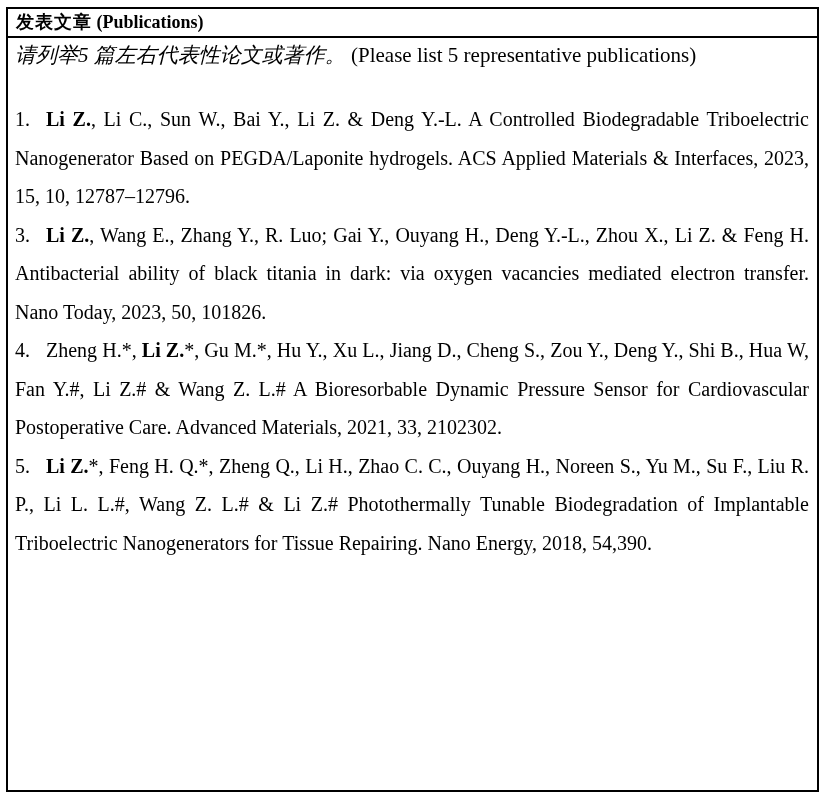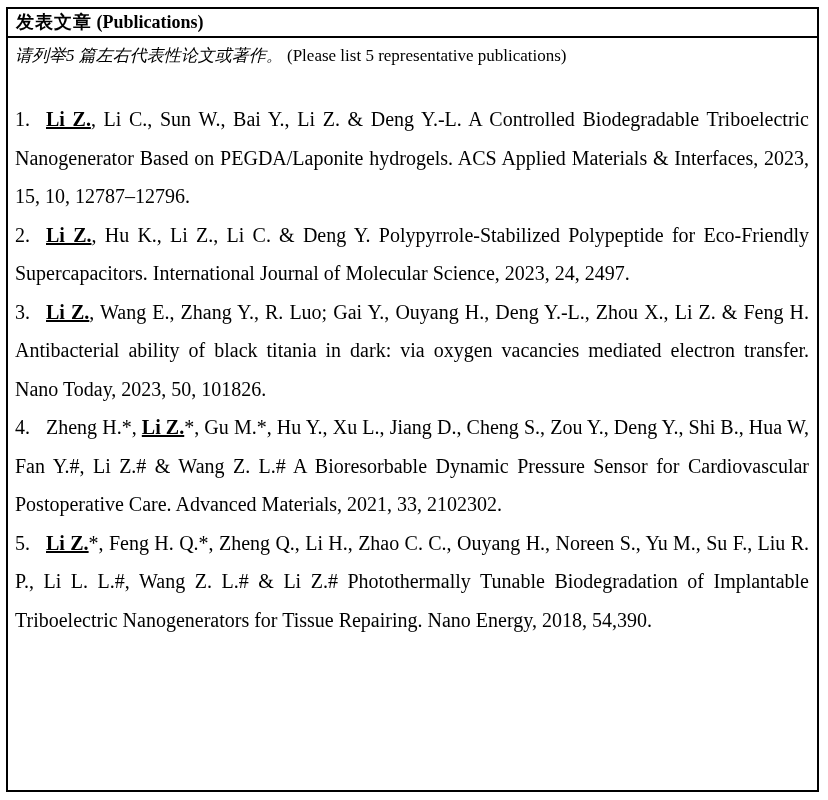--- a/index.html
+++ b/index.html
@@ -40,21 +40,21 @@
     letter-spacing: 1px;
   }
   .title-en {
     font-family: "Liberation Serif", serif;
     font-weight: bold;
   }
   .table-body {
     padding: 5px 8px 0 7px;
   }
   .instruction {
-    font-size: 17px;
+    font-size: 21px;
     line-height: 25px;
     margin: 0 0 32px 0;
   }
   .instr-zh {
     font-style: italic;
   }
   .instr-en {
     font-style: normal;
   }
   .pub-list .pub {
@@ -62,39 +62,37 @@
     line-height: 38.5px;
     text-align: justify;
     margin: 0;
   }
   .pub-num {
     display: inline-block;
     width: 31px;
   }
   .author-highlight {
     font-weight: bold;
-    text-decoration: underline;
   }
 </style>
 </head>
 <body>
 
 <div class="sheet">
   <div class="pub-table">
     <div class="table-header">
       <span class="title-zh">发表文章</span>
       <span class="title-en">(Publications)</span>
     </div>
     <div class="table-body">
       <p class="instruction">
         <span class="instr-zh">请列举5 篇左右代表性论文或著作。</span>
         <span class="instr-en">(Please list 5 representative publications)</span>
       </p>
       <div class="pub-list" id="pub-list">
           <p class="pub"><span class="pub-num">1.</span><span class="author-highlight">Li Z.</span><span class="seg">, Li C., Sun W., Bai Y., Li Z. &amp; Deng Y.-L. A Controlled Biodegradable Triboelectric Nanogenerator Based on PEGDA/Laponite hydrogels. ACS Applied Materials &amp; Interfaces, 2023, 15, 10, 12787–12796.</span></p>
-          <p class="pub"><span class="pub-num">2.</span><span class="author-highlight">Li Z.</span><span class="seg">, Hu K., Li Z., Li C. &amp; Deng Y. Polypyrrole-Stabilized Polypeptide for Eco-Friendly Supercapacitors. International Journal of Molecular Science, 2023, 24, 2497.</span></p>
           <p class="pub"><span class="pub-num">3.</span><span class="author-highlight">Li Z.</span><span class="seg">, Wang E., Zhang Y., R. Luo; Gai Y., Ouyang H., Deng Y.-L., Zhou X., Li Z. &amp; Feng H. Antibacterial ability of black titania in dark: via oxygen vacancies mediated electron transfer. Nano Today, 2023, 50, 101826.</span></p>
           <p class="pub"><span class="pub-num">4.</span><span class="seg">Zheng H.*, </span><span class="author-highlight">Li Z.</span><span class="seg">*, Gu M.*, Hu Y., Xu L., Jiang D., Cheng S., Zou Y., Deng Y., Shi B., Hua W, Fan Y.#, Li Z.# &amp; Wang Z. L.# A Bioresorbable Dynamic Pressure Sensor for Cardiovascular Postoperative Care. Advanced Materials, 2021, 33, 2102302.</span></p>
           <p class="pub"><span class="pub-num">5.</span><span class="author-highlight">Li Z.</span><span class="seg">*, Feng H. Q.*, Zheng Q., Li H., Zhao C. C., Ouyang H., Noreen S., Yu M., Su F., Liu R. P., Li L. L.#, Wang Z. L.# &amp; Li Z.# Photothermally Tunable Biodegradation of Implantable Triboelectric Nanogenerators for Tissue Repairing. Nano Energy, 2018, 54,390.</span></p>
         </div>
     </div>
   </div>
 </div>
 
 </body></html>

